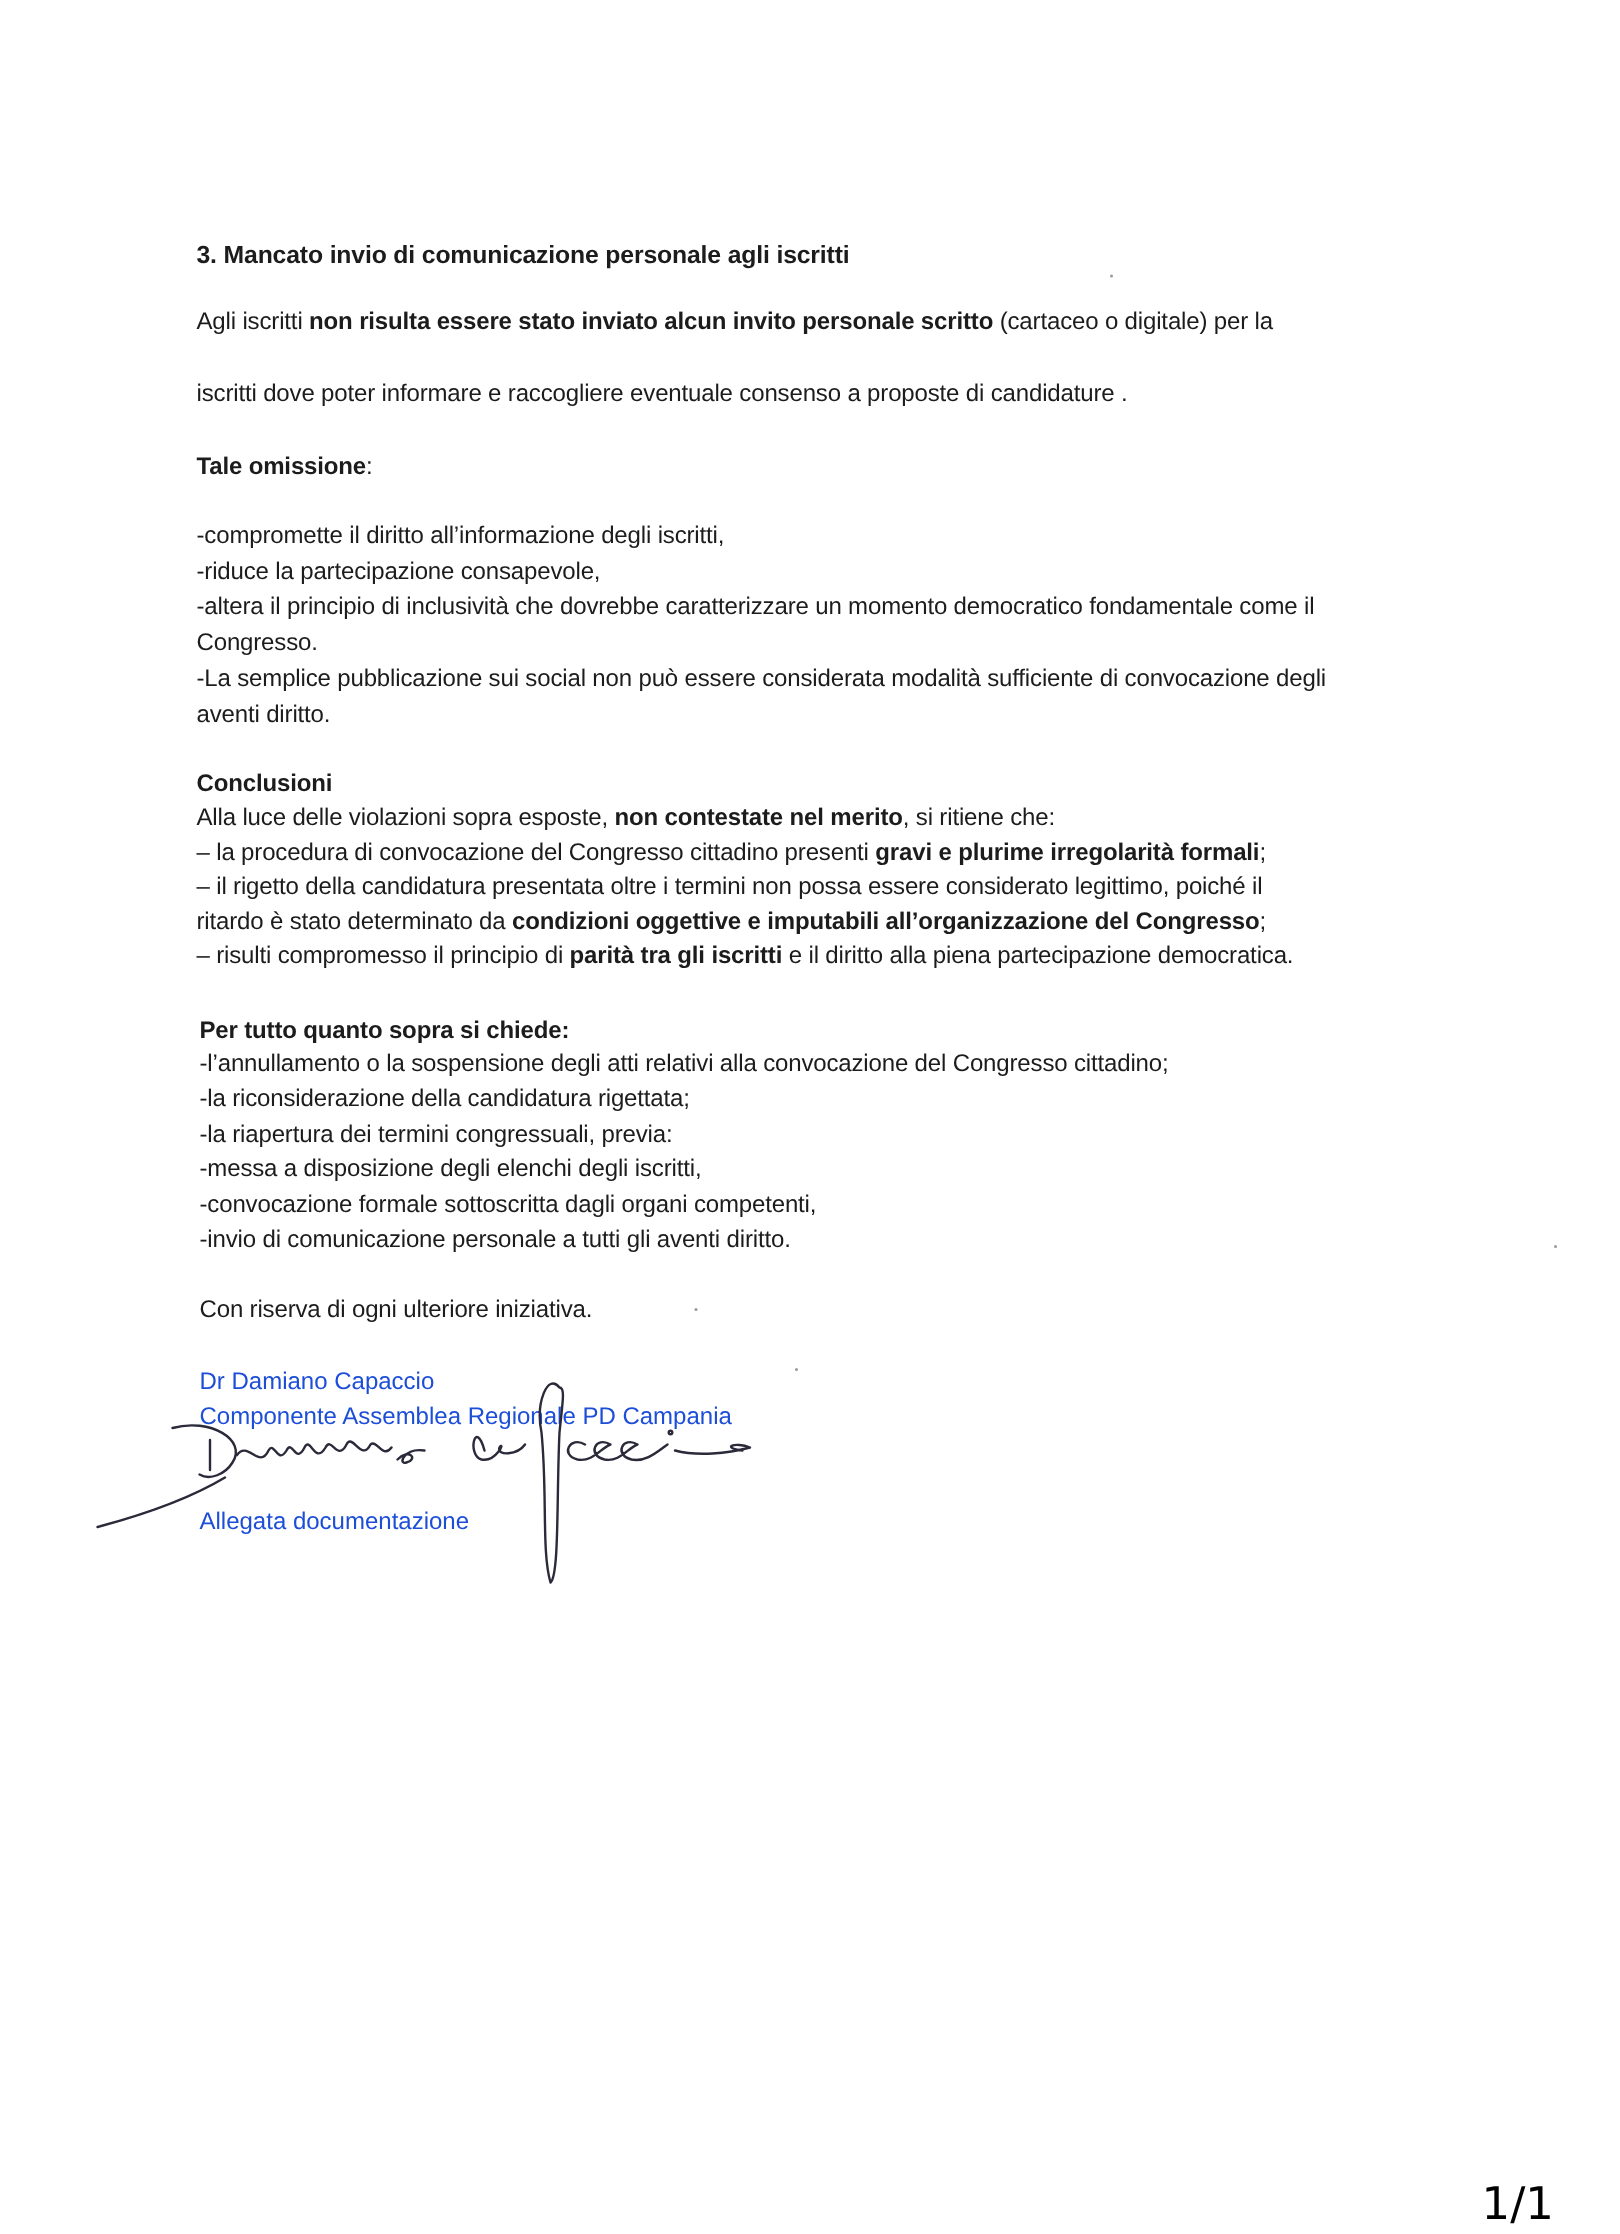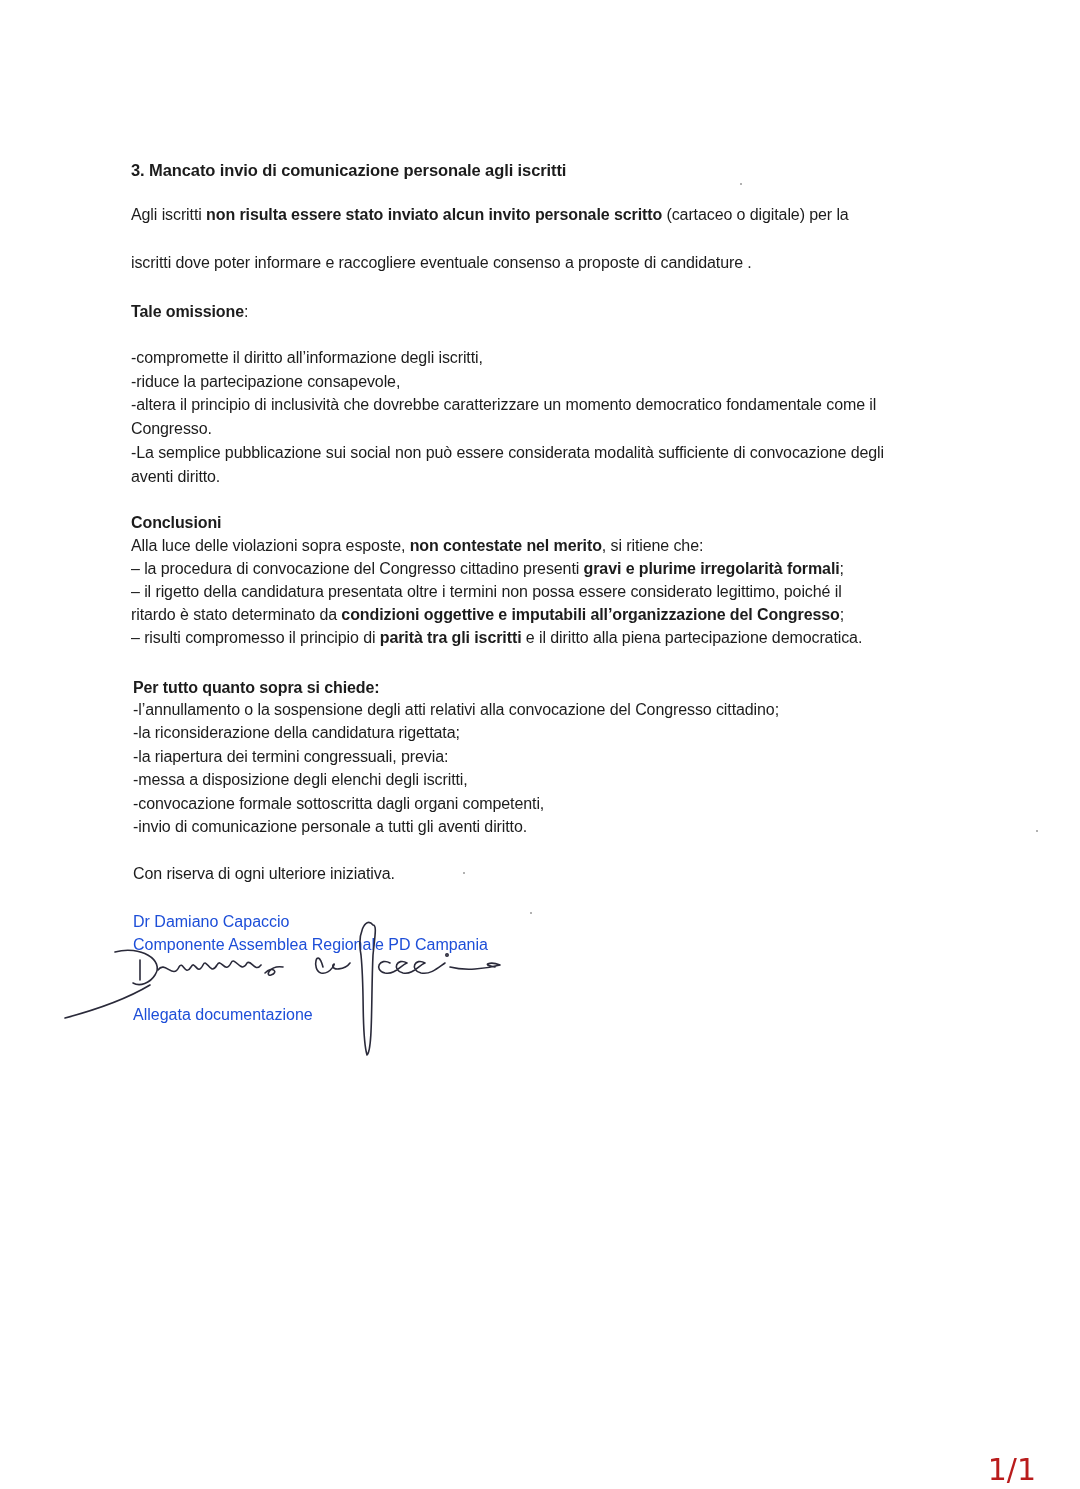--- a/index.html
+++ b/index.html
@@ -5,21 +5,21 @@
   html, body { margin: 0; padding: 0; }
   body {
     width: 1080px; height: 1489px; background: #ffffff; position: relative; overflow: hidden;
     font-family: "Liberation Sans", "DejaVu Sans", sans-serif; color: #1c1c1c;
   }
   .page { position: absolute; left: 0; top: 0; width: 1080px; height: 1489px; }
   .txt { position: absolute; left: 131px; font-size: 16px; line-height: 24px; white-space: nowrap; letter-spacing: -0.1px; }
   .b { font-weight: bold; }
   .heading { font-weight: bold; font-size: 16.5px; }
   .sig-block { position: absolute; left: 133px; font-size: 16px; line-height: 24px; color: #1d4ed8; white-space: nowrap; }
-  .pager { position: absolute; right: 44px; bottom: 2px; font-size: 30px; color: #b91c1c; font-family: "DejaVu Sans", sans-serif; }
+  .pager { position: absolute; right: 44px; bottom: 2px; font-size: 30px; color: #000000; font-family: "DejaVu Sans", sans-serif; }
   svg.signature { position: absolute; left: 55px; top: 915px; }
   .speck { position: absolute; width: 2px; height: 2px; background: #999; border-radius: 1px; }
 </style>
 </head>
 <body>
 
 <div class="page">
 
   <div class="txt heading" style="top:158px;">3. Mancato invio di comunicazione personale agli iscritti</div>
 

